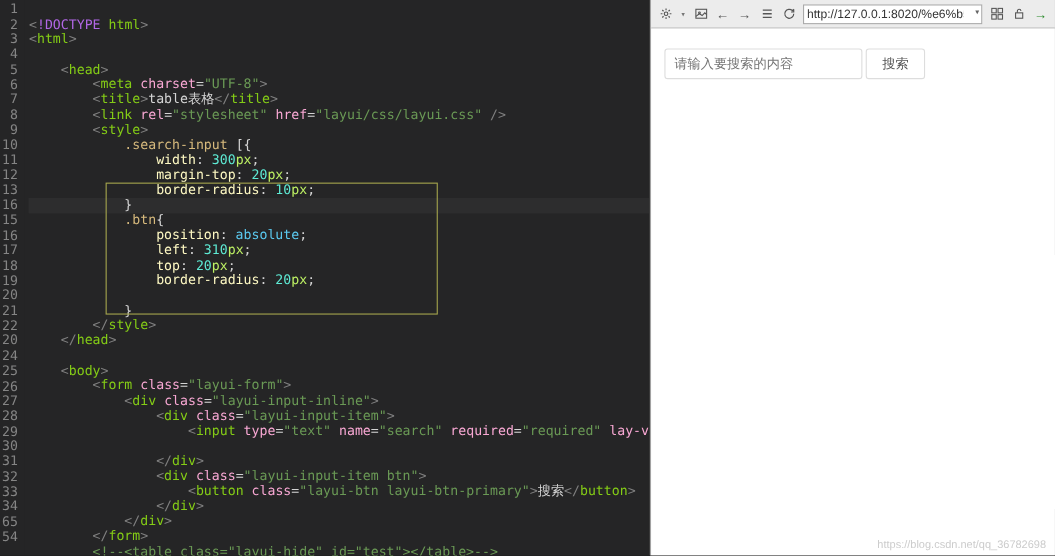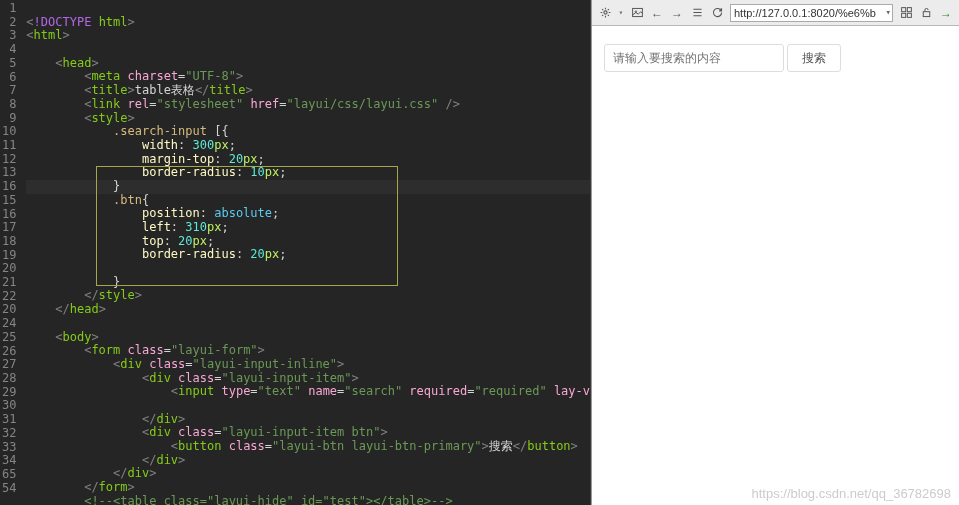--- a/index.html
+++ b/index.html
@@ -30,21 +30,21 @@
 .toolbar{height:26px;background:#ececec;border-bottom:1px solid #b8b8b8;display:flex;align-items:center;padding:0 4px;gap:2px}
 .tbtn{width:18px;height:18px;display:flex;align-items:center;justify-content:center;color:#555;border:none;background:none;cursor:pointer;font-size:12px}
 .tbtn svg{width:13px;height:13px}
 .urlbox{flex:1;height:18px;border:1px solid #aaa;background:#fff;padding:0 16px 0 3px;font-size:11px;font-family:Arial;color:#333;position:relative}
 .urlbox-wrap{flex:1;position:relative;margin:0 2px}
 .url-dd{position:absolute;right:2px;top:3px;font-size:9px;color:#666;pointer-events:none}
 .pbody{flex:1;background:#fff;padding:18px 12px;position:relative}
 .search-form{display:flex;align-items:center;gap:3px}
 .search-input{width:180px;height:28px;border:1px solid #ddd;border-radius:3px;padding:0 8px;font-size:12px;color:#999;font-family:'Microsoft YaHei',sans-serif}
 .search-btn{height:28px;padding:0 14px;border:1px solid #ddd;background:#fff;border-radius:3px;font-size:12px;color:#555;cursor:pointer;font-family:'Microsoft YaHei',sans-serif}
-.watermark{position:absolute;right:8px;bottom:4px;color:#ccc;font-size:13px;font-family:Arial}
+.watermark{position:absolute;right:8px;bottom:4px;color:#ccc;font-size:10px;font-family:Arial}
 </style>
 </head>
 <body>
 
 <div class="editor">
   <div class="gutter">
     <span class="gl">1</span>
       <span class="gl">2</span>
       <span class="gl">3</span>
       <span class="gl">4</span>

